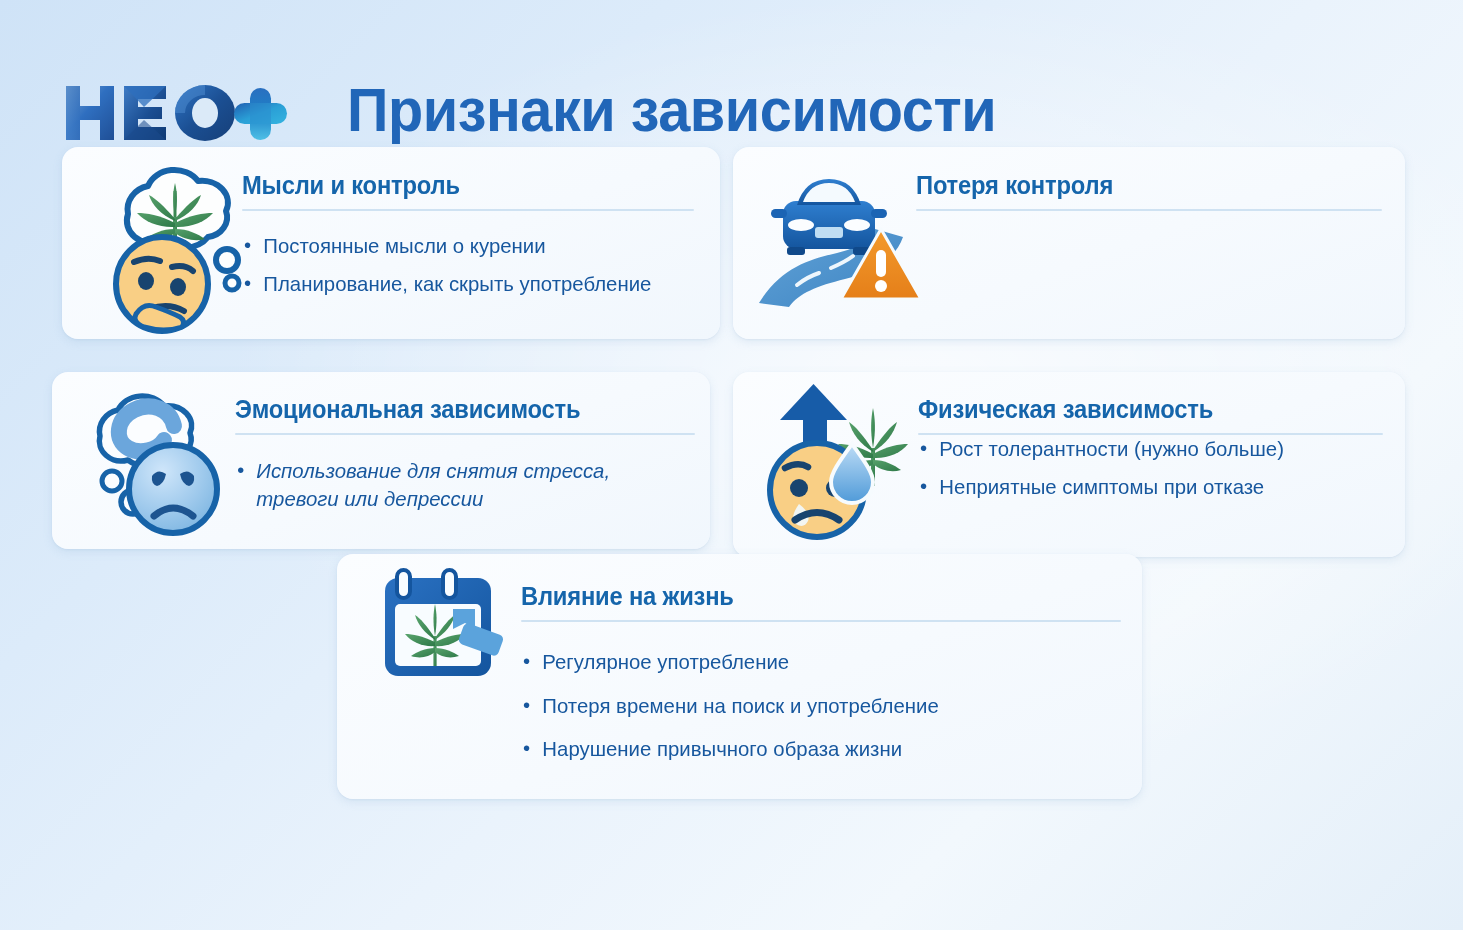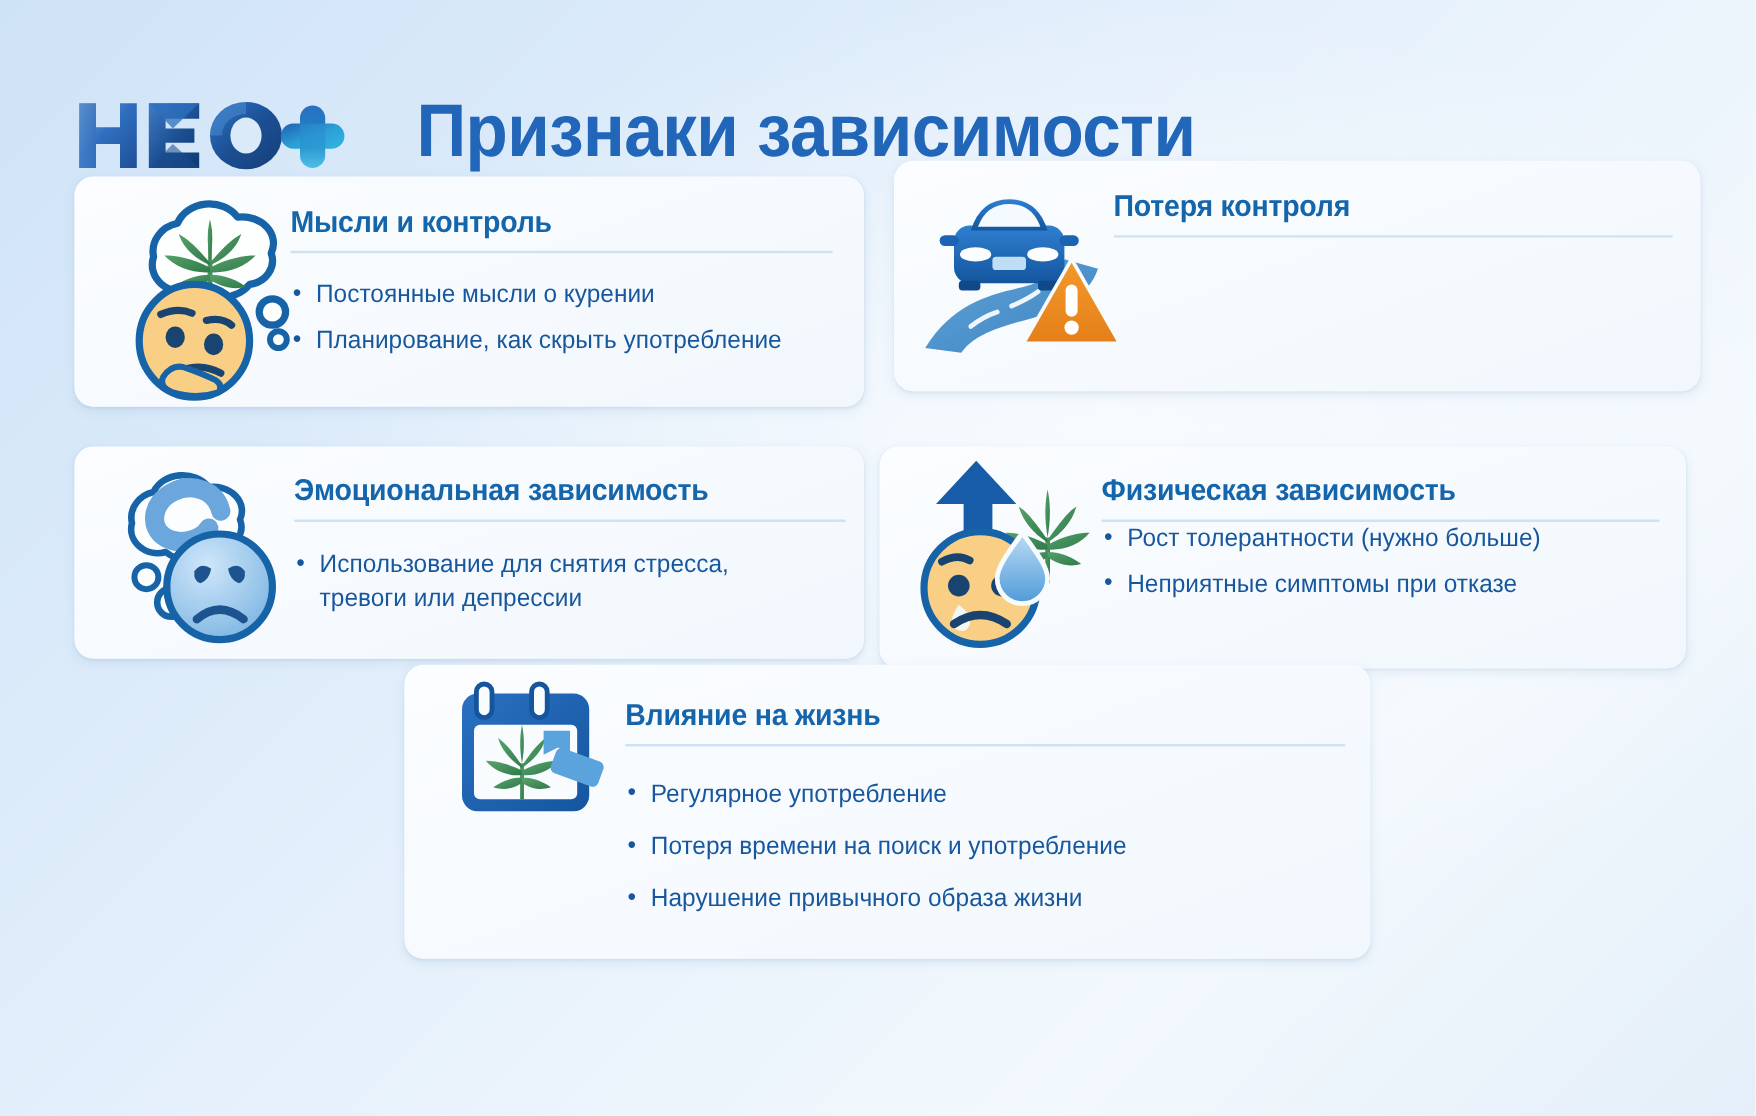--- a/index.html
+++ b/index.html
@@ -28,22 +28,22 @@
   }
 
   
   .card{
     position:absolute;
     background:linear-gradient(160deg,#fbfdff 0%,#f6fafe 55%,#f1f7fd 100%);
     border-radius:16px;
     box-shadow:0 3px 10px rgba(120,160,200,.16),0 1px 2px rgba(120,160,200,.12);
   }
   .c1{left:62px;  top:147px; width:658px; height:192px;}
-  .c2{left:733px; top:134px; width:672px; height:192px;margin-left:12px;}
-  .c3{left:62px;  top:372px; width:658px; height:177px;}
+  .c2{left:733px; top:147px; width:672px; height:192px;}
+  .c3{left:52px;  top:372px; width:658px; height:177px;}
   .c4{left:733px; top:372px; width:672px; height:185px;}
   .c5{left:337px; top:554px; width:805px; height:245px;}
 
   .icon-wrap{position:absolute;}
   .body{position:absolute;}
 
   .head{
     font-size:25px;font-weight:700;color:#1565ab;
     letter-spacing:-0.2px;white-space:nowrap;
     transform:scaleX(.95);transform-origin:left center;
@@ -238,21 +238,21 @@
 
       <circle cx="95" cy="105" r="44" fill="url(#blueFace)" stroke="#1763a8" stroke-width="6"></circle>
       <path d="M74 92 q6 -8 14 -2 q-2 10 -9 12 q-6 -2 -5 -10 Z" fill="#1d5490"></path>
       <path d="M116 92 q-6 -8 -14 -2 q2 10 9 12 q6 -2 5 -10 Z" fill="#1d5490"></path>
       <path d="M76 132 q19 -16 39 0" stroke="#1d5490" stroke-width="7" fill="none" stroke-linecap="round"></path>
     </svg>
   </div>
   <div class="body" style="left:183px;top:23px;width:460px;">
     <div class="head">Эмоциональная зависимость</div>
     <div class="rule"></div>
-    <ul class="bul" style="margin-top:22px;">
+    <ul class="bul" style="margin-top:22px;font-style:italic;">
       <li>
         <span class="nowrap">Использование для снятия стресса,</span><br>
         <span class="nowrap">тревоги или депрессии</span>
       </li>
     </ul>
   </div>
 </div>
 
 <div class="card c4">
   <div class="icon-wrap" style="left:22px;top:10px;">

